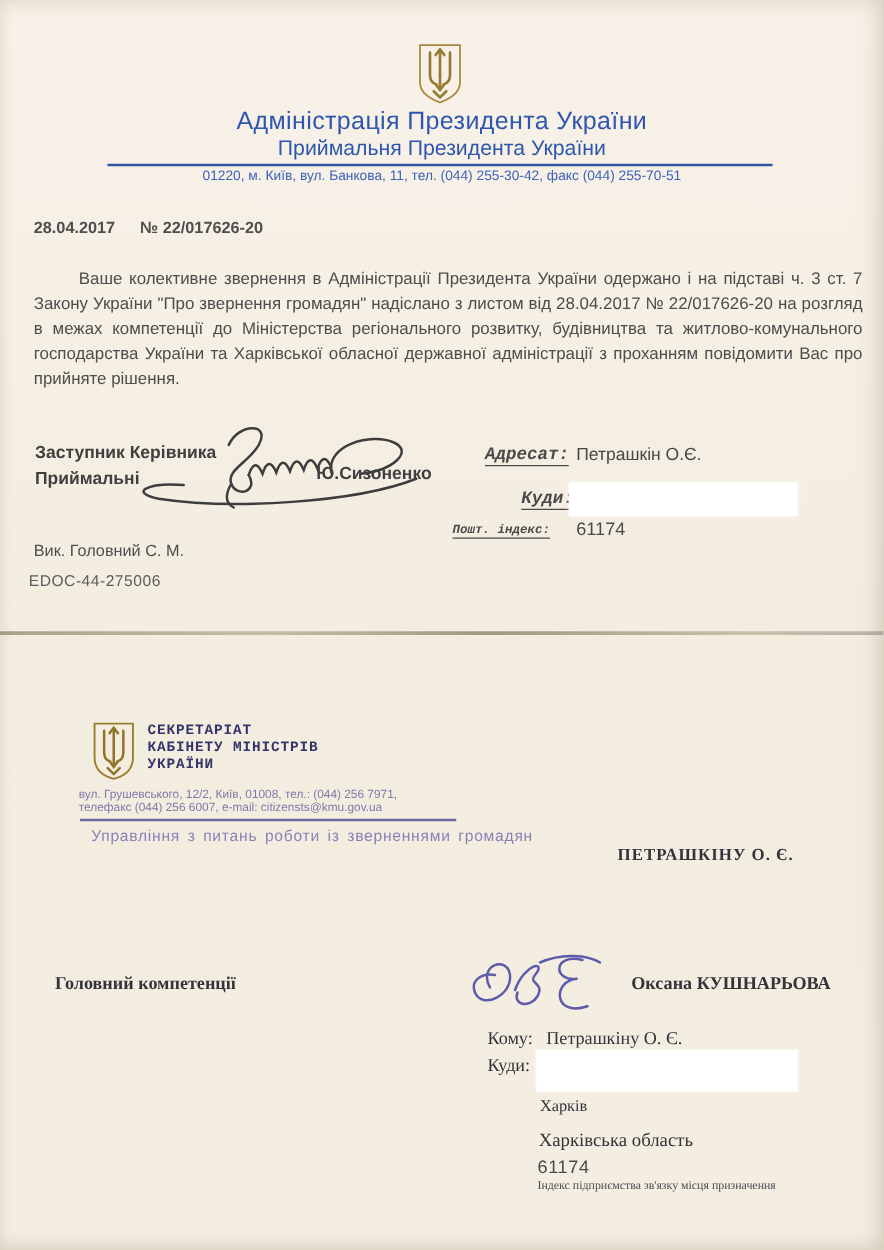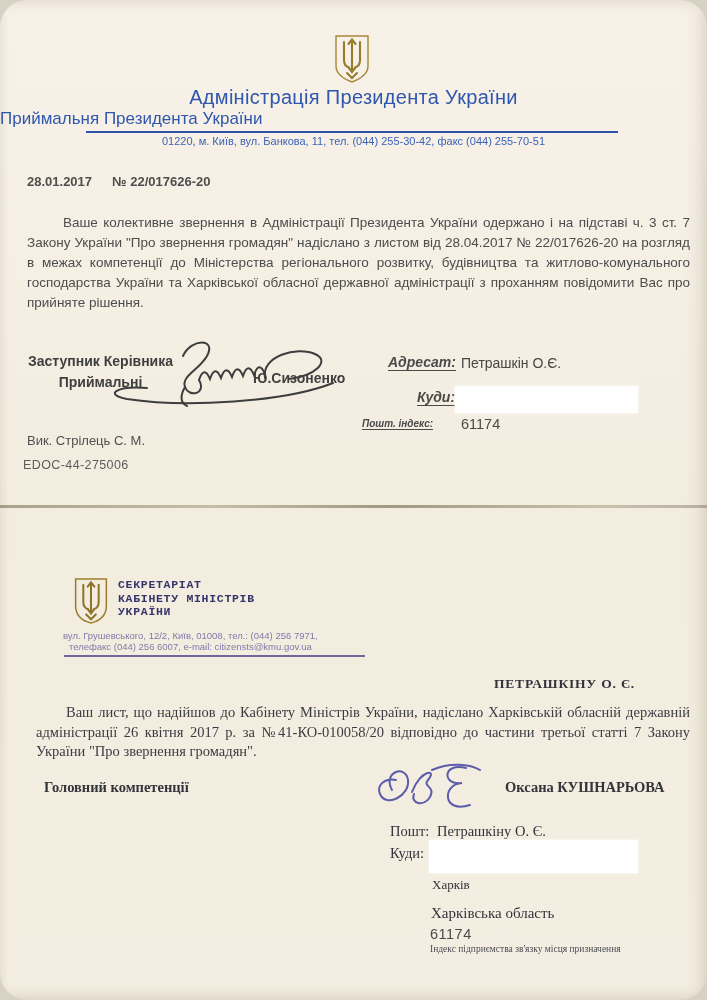--- a/index.html
+++ b/index.html
@@ -1,50 +1,49 @@
 <!DOCTYPE html>
 <html lang="uk"><head>
 <meta charset="utf-8">
 <title>Scanned letters</title>
 <style>
   html,body{margin:0;padding:0;background:#d8d2c4;}
   .scan{
     position:relative;width:707px;height:1000px;margin:0 auto;overflow:hidden;
     background:linear-gradient(180deg,#f7f1e8 0%,#f4eee2 40%,#f3ede0 52%,#f3eee1 100%);
     font-family:"Liberation Sans",sans-serif;
-    border-radius:27px;
   }
   .abs{position:absolute;}
   .vignette{position:absolute;inset:0;pointer-events:none;
     box-shadow:inset -8px 0 16px rgba(125,112,88,.14), inset 0 -5px 12px rgba(125,112,88,.10), inset 0 4px 10px rgba(170,150,120,.07);}
   
   .l1-title{left:0;right:0;top:86px;text-align:center;font-size:20px;color:#2f57ad;letter-spacing:.3px;}
-  .l1-subtitle{left:0;right:0;top:109px;font-size:17px;color:#2f57ad;}
+  .l1-subtitle{left:0;right:0;top:109px;text-align:center;font-size:17px;color:#2f57ad;}
   .l1-rule{left:86px;top:131px;width:532px;height:2px;background:#2d53a6;}
   .l1-contact{left:0;right:0;top:135px;text-align:center;font-size:11px;color:#3c63b8;}
   .l1-daterow{left:27px;top:174px;font-size:13px;font-weight:bold;color:#4e4e4e;}
   .l1-daterow span{margin-right:20px;}
   .l1-body{left:27px;top:213px;width:663px;font-size:13.5px;line-height:20px;color:#4d4d4d;
     text-align:justify;text-indent:36px;}
-  .l1-signer{left:28px;top:351px;font-size:14px;font-weight:bold;color:#3f3f3f;line-height:21px;text-align:center;}
+  .l1-signer{left:28px;top:351px;font-size:14px;font-weight:bold;color:#3f3f3f;line-height:21px;}
   .l1-signame{left:253px;top:370px;font-size:14px;font-weight:bold;color:#3f3f3f;}
-  .lbl-it{font-style:italic;font-weight:bold;color:#4a4a4a;border-bottom:1.5px solid #4a4a4a;}
+  .lbl-it{font-style:italic;font-weight:bold;color:#4a4a4a;border-bottom:1.5px solid #4a4a4a;font-family:Liberation Mono, monospace;}
   .l1-adr-lbl{left:388px;top:354px;font-size:14px;}
   .l1-adr-val{left:461px;top:355px;font-size:14px;color:#474747;}
   .l1-kudy-lbl{left:417px;top:389px;font-size:14px;}
   .wbox1{left:455px;top:386px;width:183px;height:27px;background:#ffffff;box-shadow:0 0 3px rgba(255,255,255,.95);}
   .l1-post-lbl{left:362px;top:418px;font-size:10px;}
   .l1-post-val{left:461px;top:416px;font-size:14.5px;color:#4a4a4a;}
   .l1-exec{left:27px;top:433px;font-size:13px;color:#4f4f4f;}
   .l1-edoc{left:23px;top:458px;font-size:12.5px;color:#5c5c5c;letter-spacing:.4px;}
   .seam{left:0;top:505px;width:707px;height:3px;
     background:linear-gradient(90deg,#8f8a72,#b5ae92 30%,#837e66 55%,#b9b29a 85%,#a79f95);opacity:.75;}
   .l2-org{left:118px;top:578px;font-family:Liberation Mono, monospace;font-weight:bold;
     font-size:11.5px;line-height:13.5px;color:#35356b;letter-spacing:.7px;}
-  .l2-contact{left:63px;top:630px;font-size:9.5px;line-height:11px;color:#8079aa;text-align:center;}
+  .l2-contact{left:63px;top:630px;font-size:9.5px;line-height:11px;color:#8079aa;}
   .l2-rule{left:64px;top:655px;width:301px;height:2px;background:#6f68a0;}
   .l2-dept{left:73px;top:662px;font-size:12.5px;color:#8b80b8;letter-spacing:.6px;word-spacing:2px;}
   .l2-addr{left:494px;top:676px;font-family:"Liberation Serif",serif;font-weight:bold;
     font-size:13.5px;color:#33333c;letter-spacing:.8px;}
   .l2-body{left:36px;top:703px;width:654px;font-family:"Liberation Serif",serif;
     font-size:14.5px;line-height:19.5px;color:#3b3b42;text-align:justify;text-indent:30px;}
   .l2-signer{left:44px;top:779px;font-family:"Liberation Serif",serif;font-weight:bold;font-size:14.5px;color:#33333a;}
   .l2-signame{left:505px;top:779px;font-family:"Liberation Serif",serif;font-weight:bold;font-size:14.5px;color:#33333a;}
   .l2-komu-lbl{left:390px;top:823px;font-family:"Liberation Serif",serif;font-size:14.5px;color:#33333a;}
   .l2-komu-val{left:437px;top:823px;font-family:"Liberation Serif",serif;font-size:14.5px;color:#33333a;}
@@ -73,21 +72,21 @@
       </g>
     </svg>
   </div>
 
   <div class="abs l1-title">Адміністрація Президента України</div>
   <div class="abs l1-subtitle">Приймальня Президента України</div>
   <div class="abs l1-rule"></div>
   <div class="abs l1-contact">01220, м. Київ, вул. Банкова, 11, тел. (044) 255-30-42, факс (044) 255-70-51</div>
 
   <div class="abs l1-daterow">
-    <span>28.01.2017</span><span>№ 22/017626-20</span>
+    <span>28.04.2017</span><span>№ 22/017626-20</span>
   </div>
 
   <div class="abs l1-body">Ваше колективне звернення в Адміністрації Президента України одержано і на підставі ч. 3 ст. 7 Закону України "Про звернення громадян" надіслано з листом від 28.04.2017 № 22/017626-20 на розгляд в межах компетенції до Міністерства регіонального розвитку, будівництва та житлово-комунального господарства України та Харківської обласної державної адміністрації з проханням повідомити Вас про прийняте рішення.</div>
 
   <div class="abs l1-signer">
     <div>Заступник Керівника</div>
     <div>Приймальні</div>
   </div>
 
   <div class="abs" style="left:95px;top:336px;width:258px;height:74px;">
@@ -103,21 +102,21 @@
 
   <div class="abs l1-adr-lbl"><span class="lbl-it">Адресат:</span></div>
   <div class="abs l1-adr-val">Петрашкін О.Є.</div>
 
   <div class="abs l1-kudy-lbl"><span class="lbl-it">Куди:</span></div>
   <div class="abs wbox1"></div>
 
   <div class="abs l1-post-lbl"><span class="lbl-it">Пошт. індекс:</span></div>
   <div class="abs l1-post-val">61174</div>
 
-  <div class="abs l1-exec">Вик. Стрілець С. М.</div>
+  <div class="abs l1-exec">Вик. Головний С. М.</div>
   <div class="abs l1-edoc">EDOC-44-275006</div>
 
   <div class="abs seam"></div>
 
   <div class="abs" style="left:71px;top:577px;width:40px;height:48px;">
     <svg width="40" height="48" viewBox="0 0 40 50" fill="none">
       <path d="M4,2 H36 V30 Q36,44 20,48 Q4,44 4,30 Z" stroke="#9c7f2e" stroke-width="1.6"></path>
       <g stroke="#8f7429" stroke-width="2.1" stroke-linecap="round" fill="none">
         <path d="M12,8 V26 Q12,32 17,33.5"></path>
         <path d="M28,8 V26 Q28,32 23,33.5"></path>
@@ -134,38 +133,38 @@
     <div>КАБІНЕТУ МІНІСТРІВ</div>
     <div>УКРАЇНИ</div>
   </div>
 
   <div class="abs l2-contact">
     <div>вул. Грушевського, 12/2, Київ, 01008, тел.: (044) 256 7971,</div>
     <div>телефакс (044) 256 6007, e-mail: citizensts@kmu.gov.ua</div>
   </div>
 
   <div class="abs l2-rule"></div>
+  <div class="abs l2-dept">Управління з питань роботи із зверненнями громадян</div>
 
   <div class="abs l2-addr">ПЕТРАШКІНУ О. Є.</div>
 
-  <div class="abs l2-body">Ваш лист, що надійшов до Кабінету Міністрів України, надіслано  Харківській обласній державній адміністрації 26 квітня 2017 р. за №41-КО-010058/20 відповідно до частини третьої статті 7 Закону України "Про звернення громадян".</div>
 
   <div class="abs l2-signer">Головний компетенції</div>
 
   <div class="abs" style="left:362px;top:760px;width:124px;height:60px;">
     <svg width="124" height="60" viewBox="0 0 124 60" fill="none" stroke="#5c5cab" stroke-width="2" stroke-linecap="round">
       <path d="M30,30 C20,12 44,4 46,20 C48,36 24,48 18,34 C14,24 24,18 34,20"></path>
       <path d="M50,32 C58,10 76,8 66,20 C60,27 74,26 68,37 C62,47 48,44 52,34"></path>
       <path d="M104,8 C80,2 80,26 100,23 C80,24 80,54 108,45"></path>
       <path d="M70,10 C88,2 108,4 118,10"></path>
     </svg>
   </div>
   <div class="abs l2-signame">Оксана КУШНАРЬОВА</div>
 
-  <div class="abs l2-komu-lbl">Пошт:</div>
+  <div class="abs l2-komu-lbl">Кому:</div>
   <div class="abs l2-komu-val">Петрашкіну О. Є.</div>
 
   <div class="abs l2-kudy-lbl">Куди:</div>
   <div class="abs wbox2"></div>
 
   <div class="abs l2-city">Харків</div>
   <div class="abs l2-region">Харківська область</div>
   <div class="abs l2-zip">61174</div>
   <div class="abs l2-note">Індекс підприємства зв'язку місця призначення</div>
 

